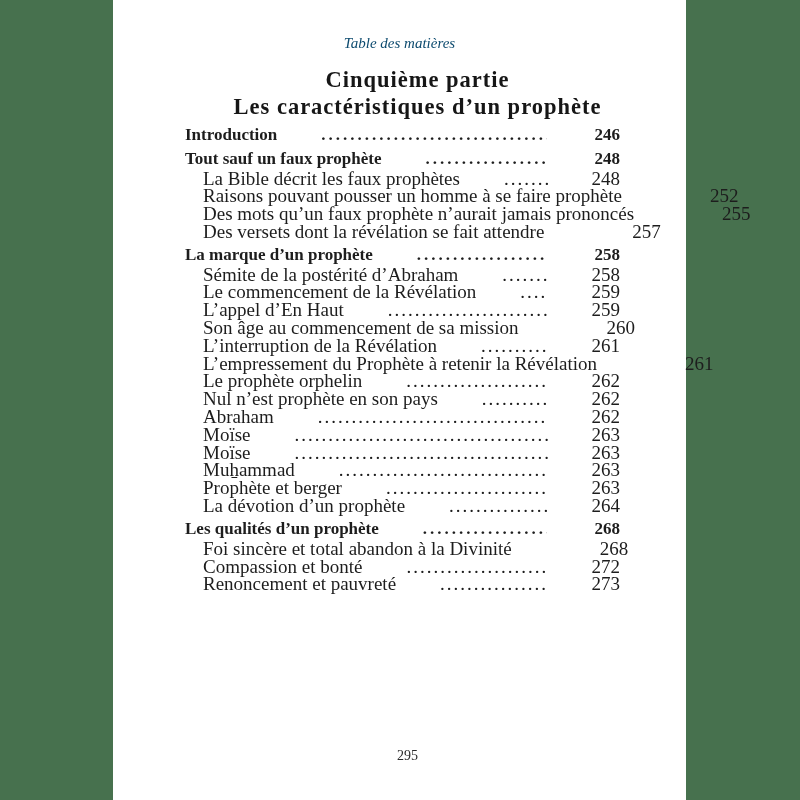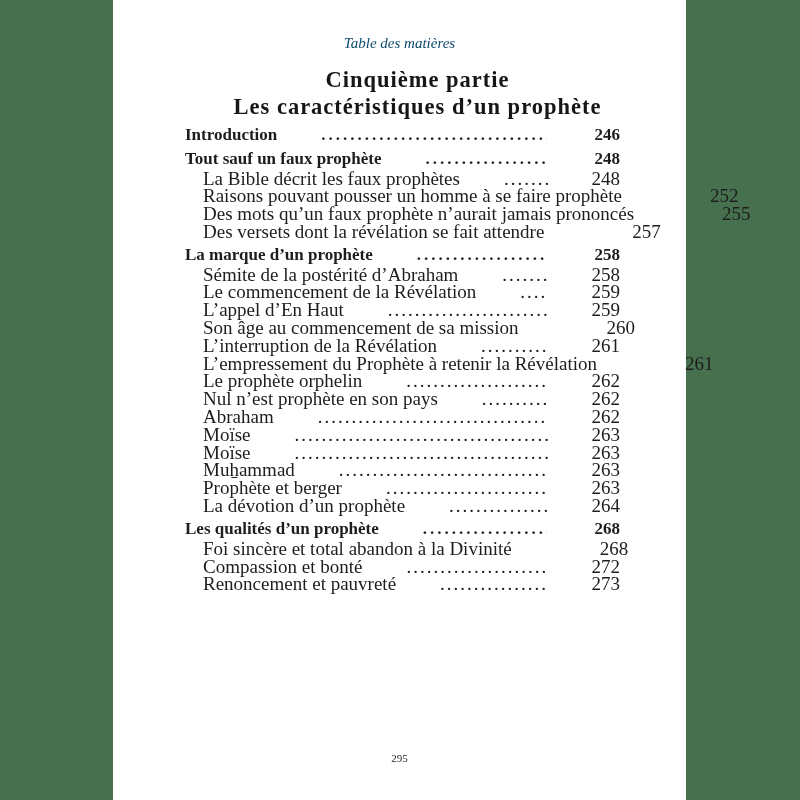--- a/index.html
+++ b/index.html
@@ -88,22 +88,23 @@
     line-height: 17.8px;
     padding-left: 18px;
   }
   .toc-row.lvl2 .toc-page { padding-left: 2px; }
   .footer-page-number {
     position: absolute;
     bottom: 36px;
     left: 0;
     width: 100%;
     text-align: center;
-    font-size: 11px;
+    font-size: 14px;
     color: #2b2b2b;
+    padding-left: 8px;
   }
 </style>
 </head>
 <body>
 
 <div class="cover">
   <div class="page">
     <div class="running-header">Table des matières</div>
     <div class="part-title">
       <span>Cinquième partie</span>

